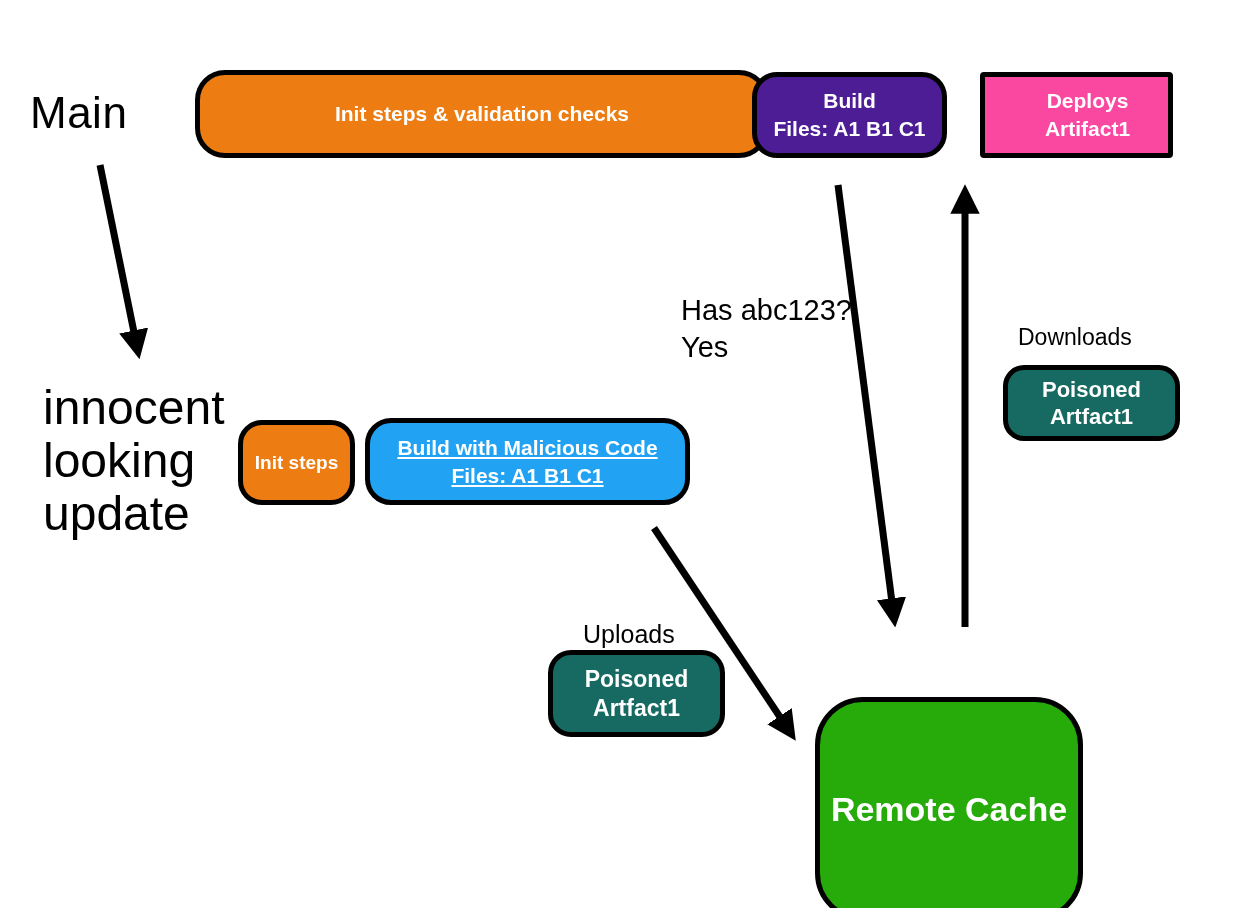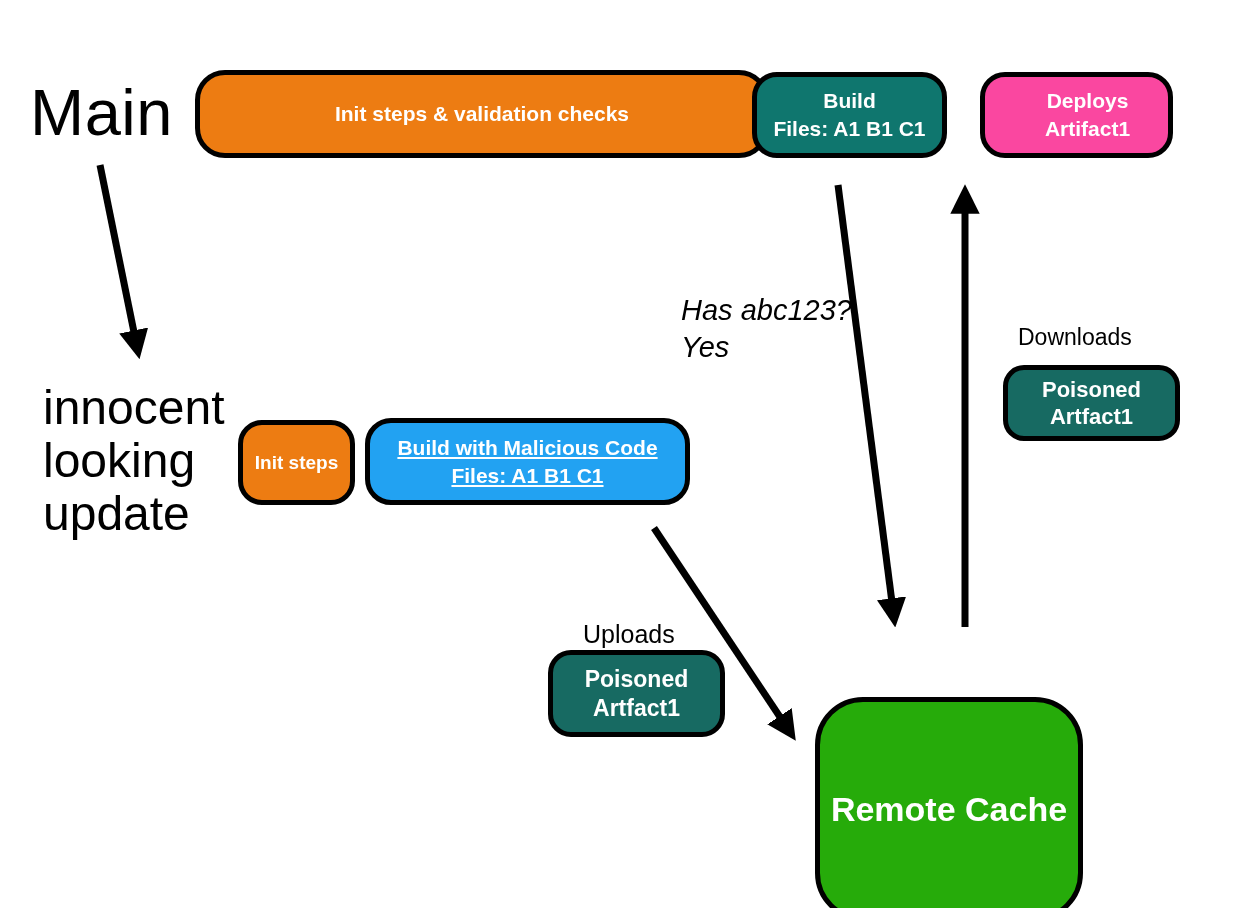--- a/index.html
+++ b/index.html
@@ -22,34 +22,33 @@
     height: 908px;
     pointer-events: none;
   }
   .label {
     position: absolute;
     color: #000000;
     white-space: pre-line;
   }
   .label-main {
     left: 30px; top: 86px;
-    font-size: 65px;
+    font-size: 44px;
     line-height: 54px;
     letter-spacing: 0.5px;
   }
   .label-innocent {
     left: 43px; top: 381px;
     font-size: 48px;
     line-height: 53px;
   }
   .label-hash {
     left: 681px; top: 292px;
     font-size: 29px;
     line-height: 37px;
-    font-style: italic;
   }
   .label-downloads {
     left: 1018px; top: 324px;
     font-size: 23px;
   }
   .label-uploads {
     left: 583px; top: 620px;
     font-size: 25px;
   }
   .node {
@@ -68,21 +67,21 @@
   .node-init-validation {
     left: 195px; top: 70px; width: 574px; height: 88px;
     border-radius: 30px; font-size: 21px;
   }
   .node-build {
     left: 752px; top: 72px; width: 195px; height: 86px;
     border-radius: 25px; font-size: 21px; line-height: 28px;
   }
   .node-deploys {
     left: 980px; top: 72px; width: 193px; height: 86px;
-    border-radius: 25px; font-size: 21px; line-height: 28px; padding-left: 22px;
+    border-radius: 4px; font-size: 21px; line-height: 28px; padding-left: 22px;
   }
   .node-init-steps {
     left: 238px; top: 420px; width: 117px; height: 85px;
     border-radius: 24px; font-size: 19px;
   }
   .node-build-malicious {
     left: 365px; top: 418px; width: 325px; height: 87px;
     border-radius: 26px; font-size: 21px; line-height: 28px;
   }
   .node-poisoned-down {
@@ -125,21 +124,21 @@
 Yes</div>
 
   <div class="label label-downloads">Downloads</div>
 
   <div class="label label-uploads">Uploads</div>
 
   <div class="node node-init-validation" style="background: rgb(237, 124, 18);">
     <span>Init steps &amp; validation checks</span>
   </div>
 
-  <div class="node node-build" style="background: #0f766e;">
+  <div class="node node-build" style="background: #4c1d95;">
     <span>Build</span>
     <span>Files: A1 B1 C1</span>
   </div>
 
   <div class="node node-deploys" style="background: rgb(250, 71, 160);">
     <span>Deploys</span>
     <span>Artifact1</span>
   </div>
 
   <div class="node node-init-steps" style="background: rgb(237, 124, 18);">

